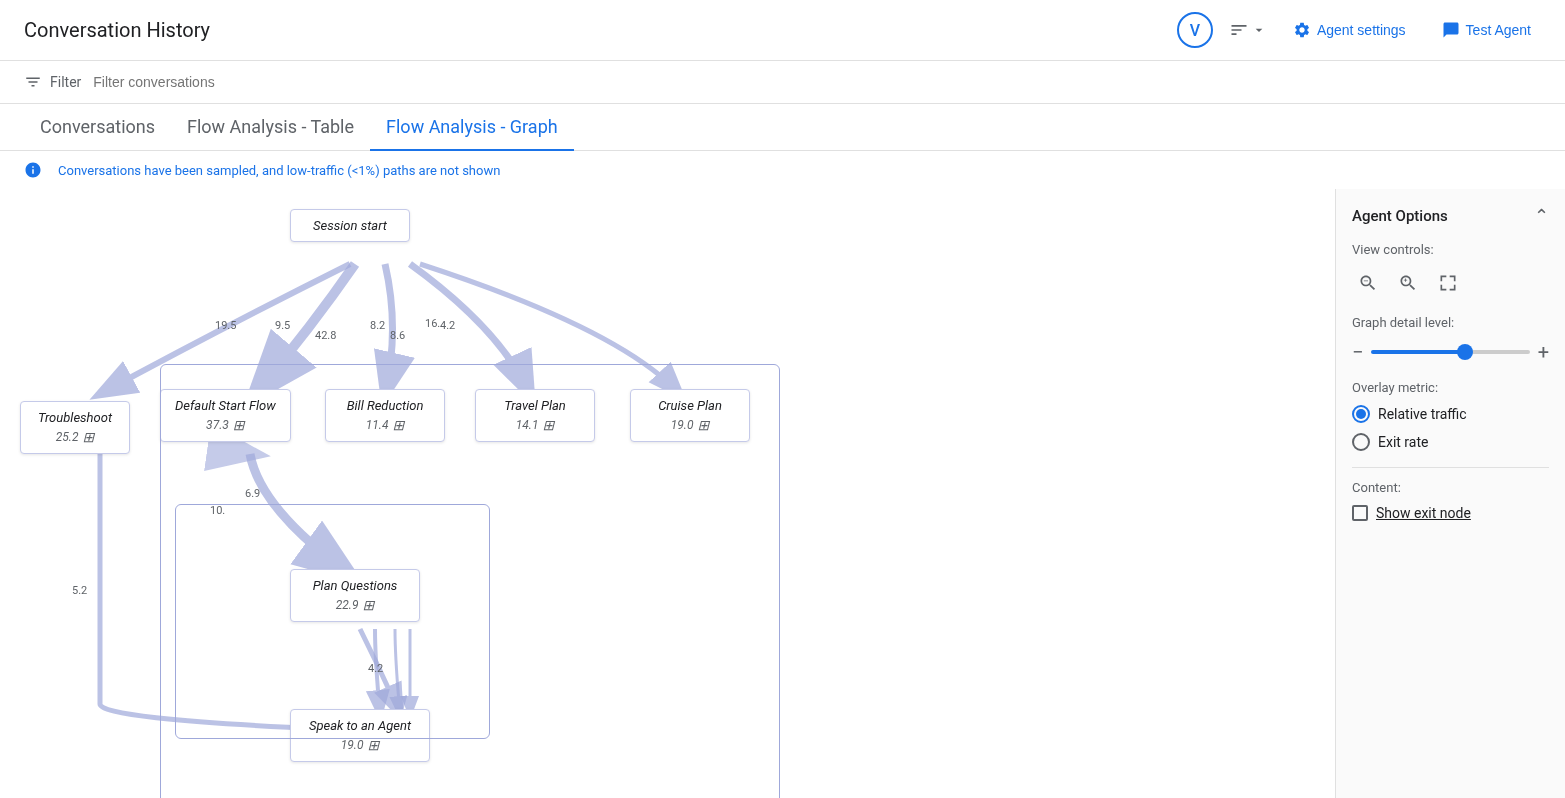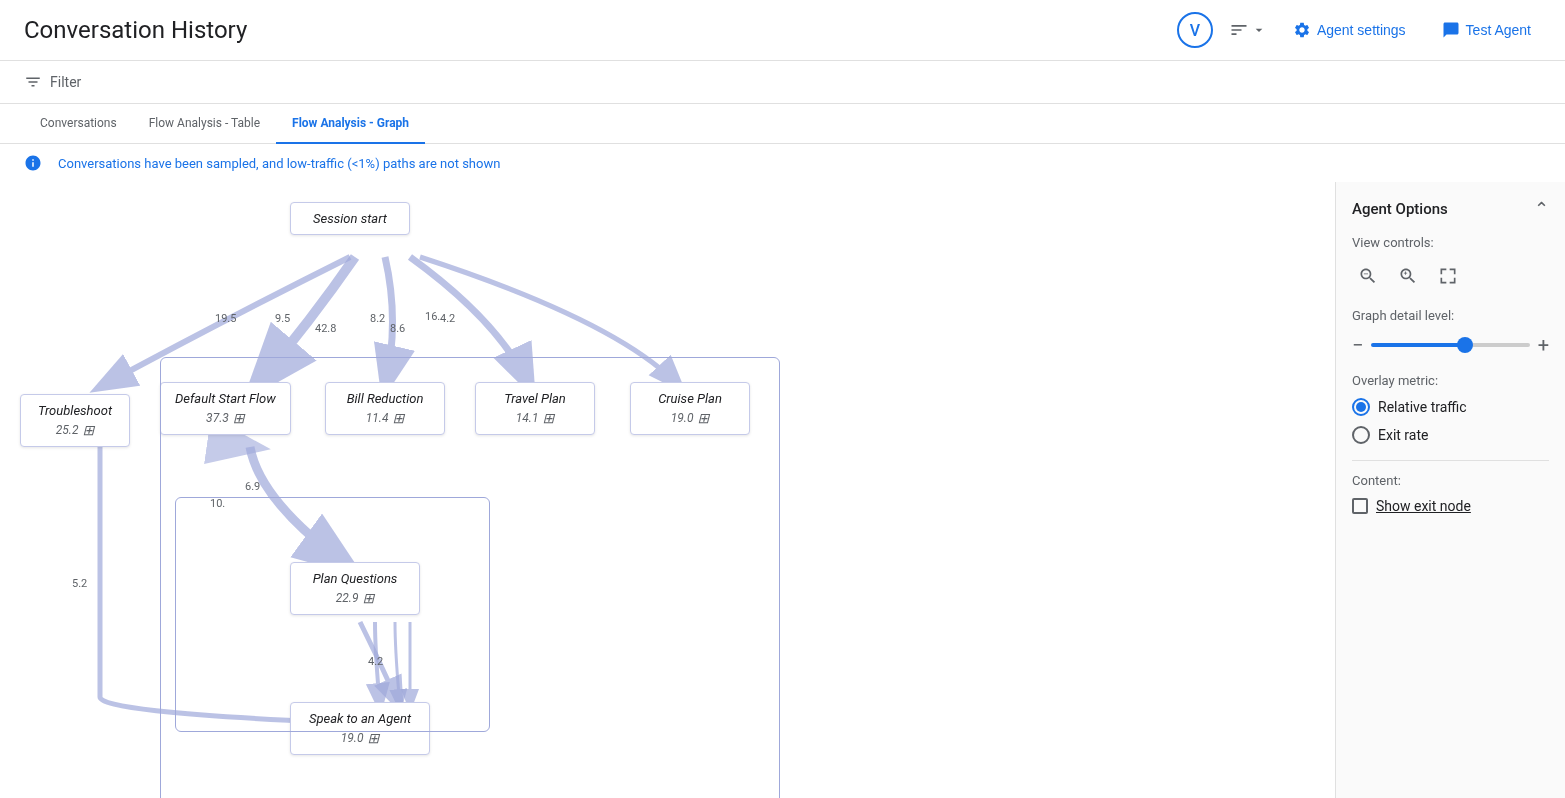--- a/index.html
+++ b/index.html
@@ -1,34 +1,34 @@
 <!DOCTYPE html>
 <html><head>
   <meta charset="utf-8">
   <style>
     * { box-sizing: border-box; margin: 0; padding: 0; }
     body { font-family: 'Google Sans', Roboto, Arial, sans-serif; font-size: 14px; background: #fff; color: #202124; }
 
     
     .header { display: flex; align-items: center; justify-content: space-between; padding: 12px 24px; border-bottom: 1px solid #e0e0e0; }
-    .header-title { font-size: 24px; font-weight: 400; color: #202124; }
+    .header-title { font-size: 20px; font-weight: 400; color: #202124; }
     .header-right { display: flex; align-items: center; gap: 16px; }
     .avatar { width: 36px; height: 36px; border-radius: 50%; border: 2px solid #1a73e8; display: flex; align-items: center; justify-content: center; font-weight: 500; font-size: 16px; color: #1a73e8; }
     .header-btn { display: flex; align-items: center; gap: 6px; color: #1a73e8; cursor: pointer; font-size: 14px; padding: 6px 10px; border-radius: 4px; border: none; background: none; }
     .sort-icon { display: flex; align-items: center; gap: 2px; cursor: pointer; }
 
     
     .filter-bar { display: flex; align-items: center; padding: 12px 24px; border-bottom: 1px solid #e0e0e0; gap: 12px; }
     .filter-label { display: flex; align-items: center; gap: 8px; font-size: 14px; color: #5f6368; }
     .filter-input { border: none; outline: none; font-size: 14px; color: #5f6368; flex: 1; cursor: text; }
 
     
     .tabs { display: flex; padding: 0 24px; border-bottom: 1px solid #e0e0e0; }
-    .tab { padding: 12px 16px; font-size: 12px; color: #5f6368; cursor: pointer; border-bottom: 2px solid transparent; margin-bottom: -1px; }
-    .tab.active { color: #1a73e8; border-bottom: 2px solid #1a73e8; font-weight: 700; }
+    .tab { padding: 12px 16px; font-size: 18px; color: #5f6368; cursor: pointer; border-bottom: 2px solid transparent; margin-bottom: -1px; }
+    .tab.active { color: #1a73e8; border-bottom: 2px solid #1a73e8; font-weight: 400; }
 
     
     .info-bar { display: flex; align-items: center; gap: 16px; padding: 10px 24px; color: #1a73e8; font-size: 13px; }
 
     
     .main { display: flex; height: calc(100vh - 170px); position: relative; }
 
     
     .graph-area { flex: 1; overflow: auto; position: relative; padding: 20px; }
 
@@ -104,20 +104,21 @@
   </div>
 </div>
 
 <div class="filter-bar">
   <div class="filter-label">
     <svg width="18" height="18" viewBox="0 0 24 24" fill="#5f6368">
         <path d="M10 18h4v-2h-4v2zM3 6v2h18V6H3zm3 7h12v-2H6v2z"></path>
       </svg>
     <span>Filter</span>
   </div>
+  <input class="filter-input" type="text" placeholder="Filter conversations" style="">
 </div>
 
 <div class="tabs">
   <div class="tab">Conversations</div>
   <div class="tab">Flow Analysis - Table</div>
   <div class="tab active">Flow Analysis - Graph</div>
 </div>
 
 <div class="info-bar">
   <svg width="18" height="18" viewBox="0 0 24 24" fill="#1a73e8">

